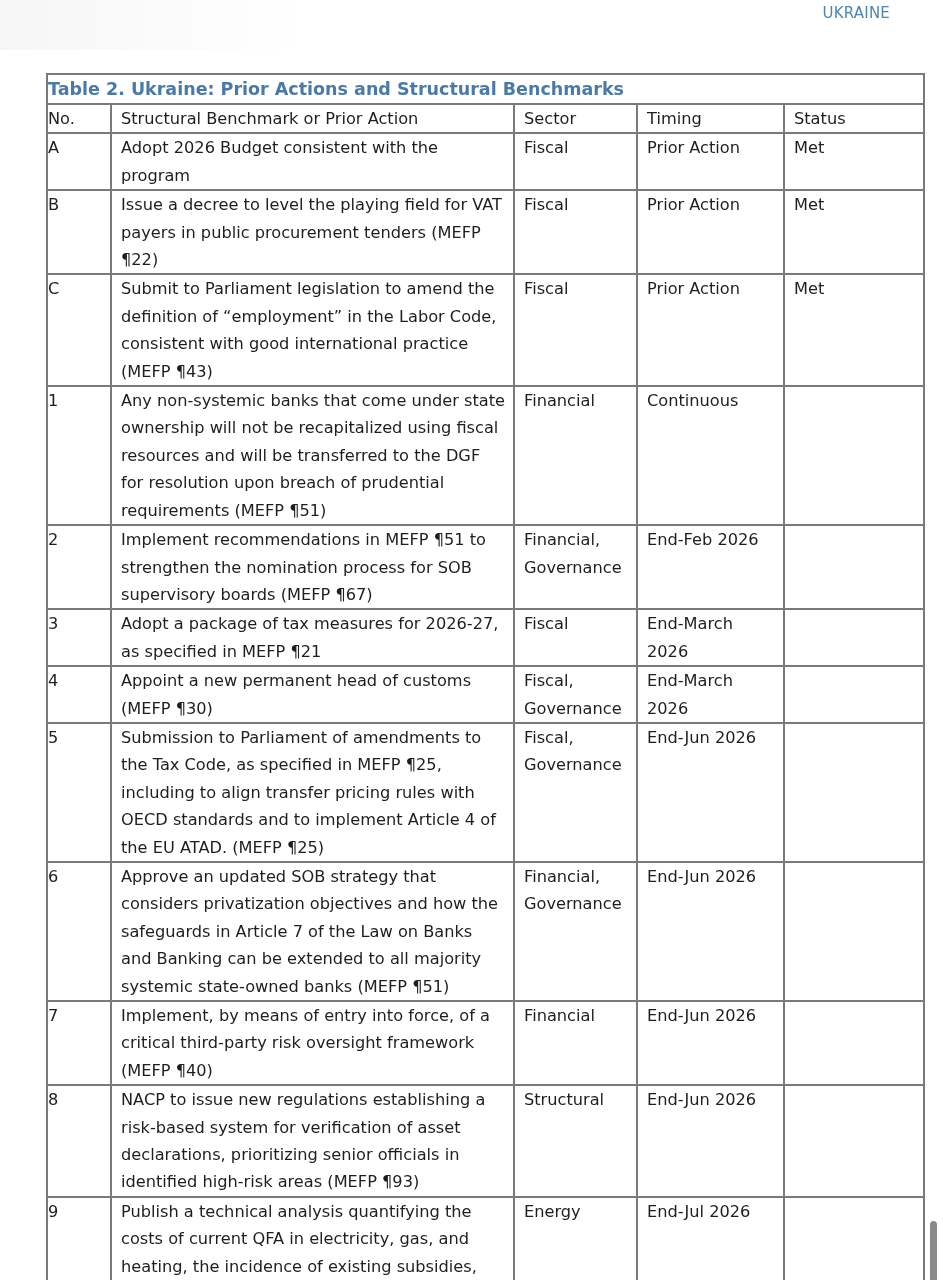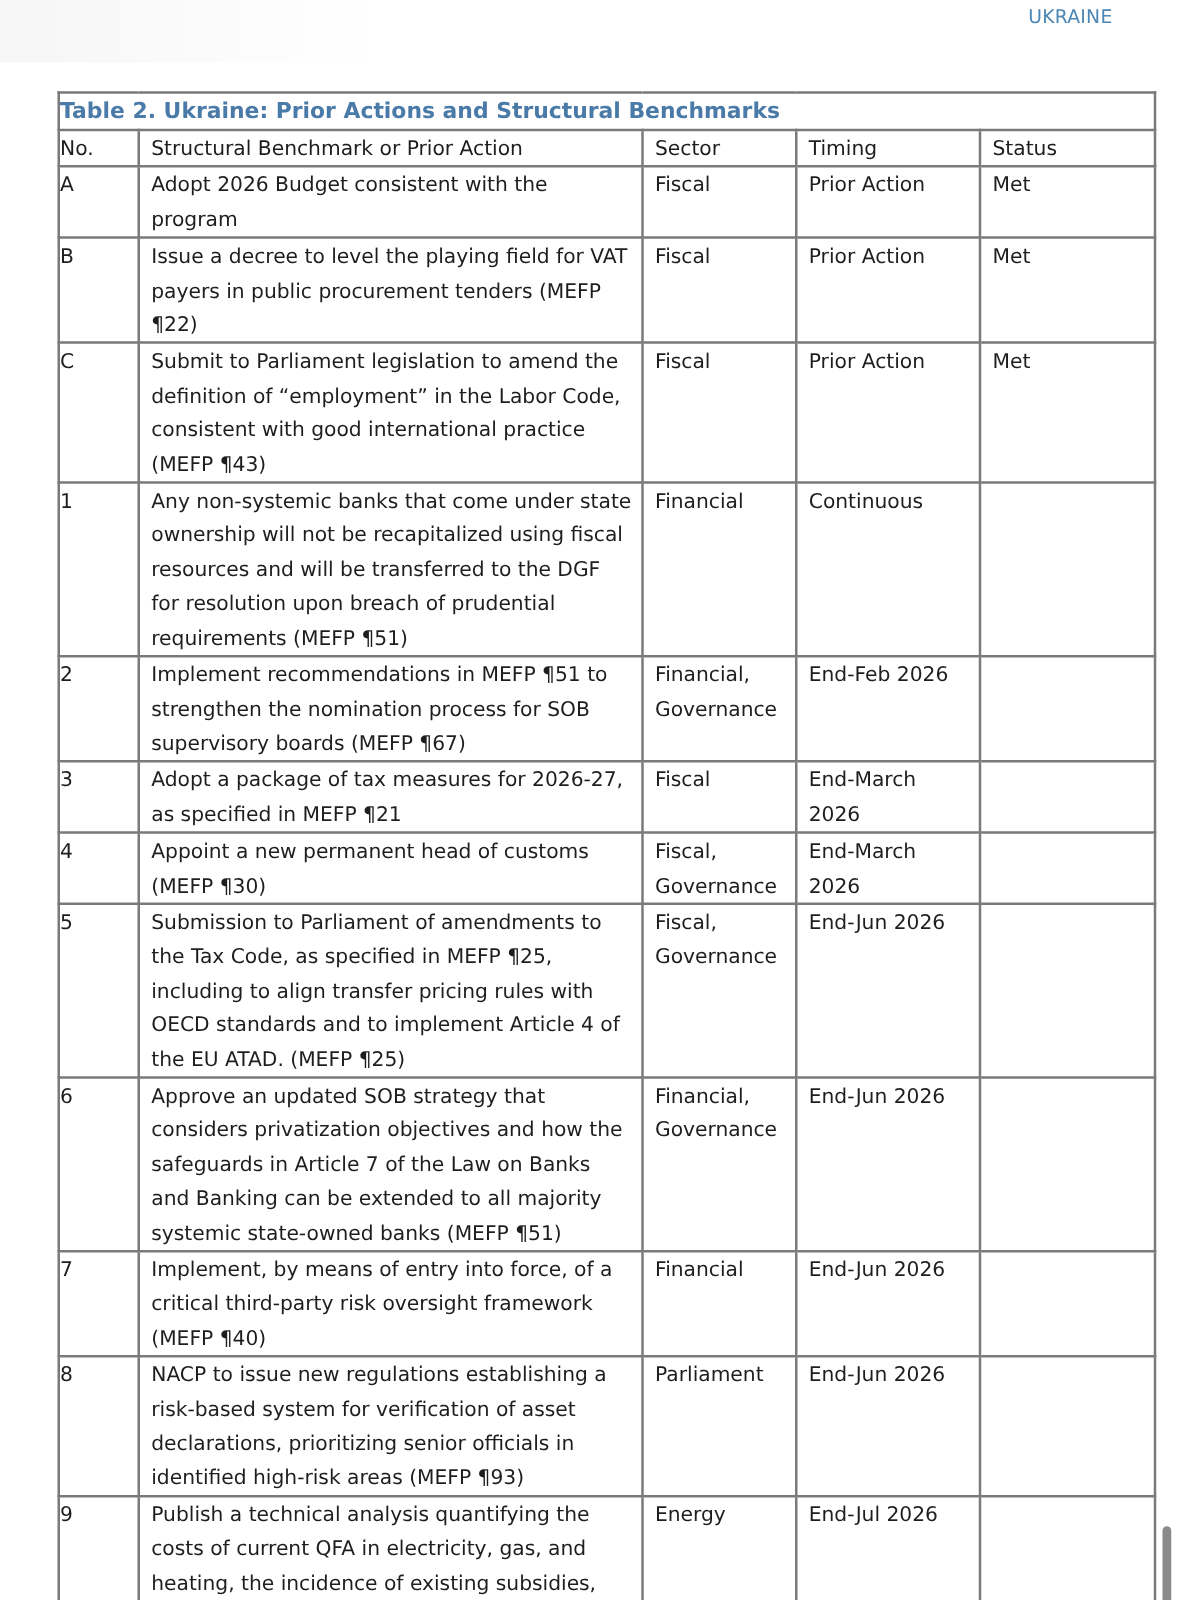--- a/index.html
+++ b/index.html
@@ -175,21 +175,21 @@
     <tr>
       <td class="no">7</td>
       <td>Implement, by means of entry into force, of a critical third-party risk oversight framework (MEFP ¶40)</td>
       <td>Financial</td>
       <td>End-Jun 2026</td>
       <td></td>
     </tr>
     <tr>
       <td class="no">8</td>
       <td>NACP to issue new regulations establishing a risk-based system for verification of asset declarations, prioritizing senior officials in identified high-risk areas (MEFP ¶93)</td>
-      <td>Parliament</td>
+      <td>Structural</td>
       <td>End-Jun 2026</td>
       <td></td>
     </tr>
     <tr class="cut-row">
       <td class="no">9</td>
       <td>Publish a technical analysis quantifying the costs of current QFA in electricity, gas, and heating, the incidence of existing subsidies, and fiscally sustainable reform scenarios to achieve gradual</td>
       <td>Energy</td>
       <td>End-Jul 2026</td>
       <td></td>
     </tr>

